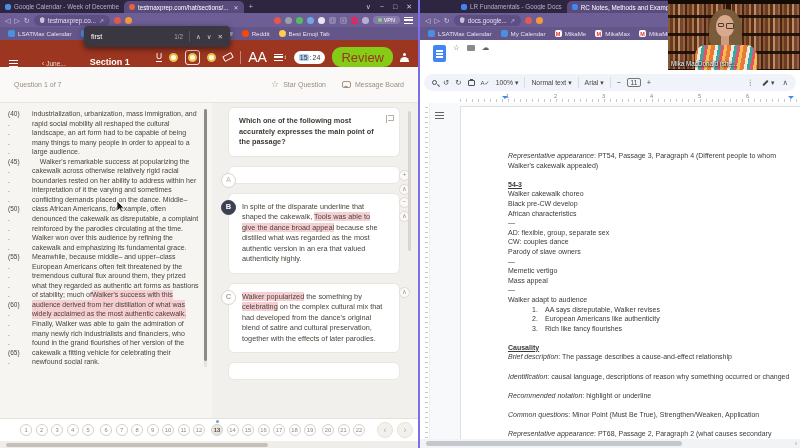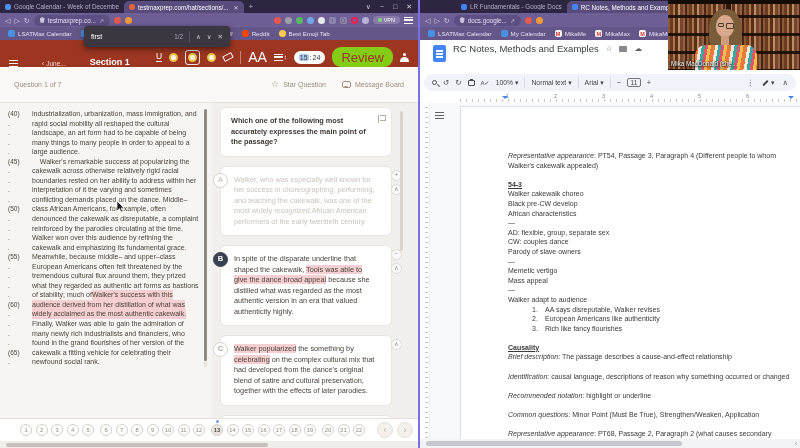--- a/index.html
+++ b/index.html
@@ -73,21 +73,21 @@
 .bubble{width:9px;height:7px;border:1px solid #a6917e;border-radius:2px;position:relative}
 .bubble::after{content:"";position:absolute;left:1.5px;bottom:-3px;border:2px solid transparent;border-top-color:#a6917e}
 
 .passage{position:absolute;left:0;top:103px;width:212px;height:315px;background:#f7f5f1;padding:6px 8px 0 8px;overflow:hidden}
 .pline{display:flex;font-size:7px;line-height:9.55px;color:#4a443d;white-space:nowrap}
 .pgut{flex:0 0 24px;color:#4a443d;font-size:6.5px}
 .hl{background:#f5cfd2}
 .pscroll{position:absolute;right:5px;top:6px;width:3px;height:258px;background:#e7e3dc;border-radius:2px}
 .pscroll i{position:absolute;top:0;left:0;width:3px;height:252px;background:#8f8a83;border-radius:2px;display:block}
 
-.qpanel{position:absolute;left:212px;top:103px;width:192px;height:315px;padding:4px 12px 0 8px;overflow:hidden}
+.qpanel{position:absolute;left:220px;top:103px;width:192px;height:315px;padding:4px 12px 0 8px;overflow:hidden}
 .qcard,.acard{background:#fff;border:1px solid #eae6e0;border-radius:6px;position:relative;margin-bottom:9px}
 .qcard{padding:8px 20px 8px 10px;font-size:7.3px;line-height:10.5px;color:#3e3933;font-weight:bold}
 .flagico{position:absolute;right:7px;top:7px;width:6px;height:8px;border-left:1px solid #b5aea5}
 .flagico::after{content:"";position:absolute;left:1px;top:0;width:5px;height:4px;border:1px solid #b5aea5;border-left:none;border-radius:0 1px 1px 0}
 .acard{padding:8px 14px 8px 13px;font-size:7.3px;line-height:10.5px;color:#4a443d}
 .acard.st-eliminated{color:#c9c4bd}
 .acirc{position:absolute;left:-8px;top:6px;width:15px;height:15px;border-radius:50%;background:#fff;border:1px solid #d8d3cc;color:#aaa299;font-size:7.5px;font-weight:bold;display:flex;align-items:center;justify-content:center}
 .st-selected .acirc{background:#3a4150;border-color:#3a4150;color:#fff}
 .st-eliminated .acirc{color:#cfc9c2}
 .actls{position:absolute;right:-11px;top:3px;display:flex;flex-direction:column;gap:3px}
@@ -409,21 +409,20 @@
       <path d="M1 1 L1 11 L3.5 8.6 L5 12 L6.6 11.3 L5.1 8 L8 8 Z" fill="#1a1a1a" stroke="#fff" stroke-width="0.7"></path>
     </svg>
   <div class="qpanel">
     <div class="qcard">
       <span>Which one of the following most accurately expresses the main point of the passage?</span>
       <div class="flagico"></div>
     </div>
     <div id="answers">
         <div class="acard st-eliminated">
           <div class="acirc">A</div>
-          <div class="abody"><span>Walker, who was especially well known for her success in choreographing, performing, and teaching the cakewalk, was one of the most widely recognized African American performers of the early twentieth century.</span></div>
           <div class="actls">
             <div class="actl">+</div>
             <div class="actl">∧</div>
           </div>
         </div>
         <div class="acard st-selected">
           <div class="acirc">B</div>
           <div class="abody"><span>In spite of the disparate underline that shaped the cakewalk, </span><span class="hl">Tools was able to give the dance broad appeal</span><span> because she distilled what was regarded as the most authentic version in an era that valued authenticity highly.</span></div>
           <div class="actls">
             <div class="actl">−</div>
@@ -538,21 +537,20 @@
         <span>MikaMil</span>
       </div>
       <div class="bm">
         <span class="bmic gmail">M</span>
         <span>Mika!</span>
       </div>
     </div>
   <div class="dhdr">
     <div class="docicon"></div>
     <div class="dtitle">
-      <span>RC Notes, Methods and Examples</span>
       <span class="dtico">☆</span>
       <span class="foldic"></span>
       <span class="dtico">☁</span>
     </div>
   </div>
   <div class="dtool">
     <div class="dtoolpill">
       <span class="mag"></span>
       <span class="ti">↺</span>
       <span class="ti">↻</span>

